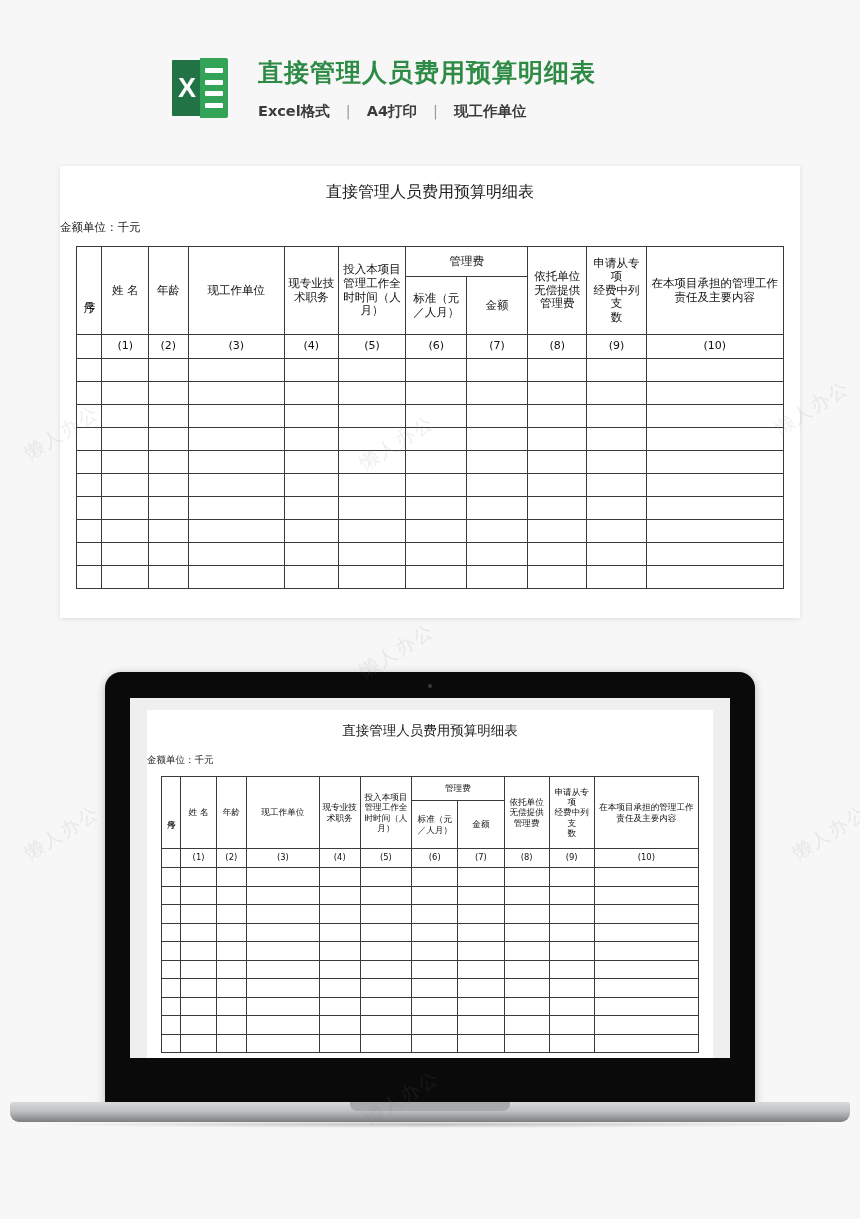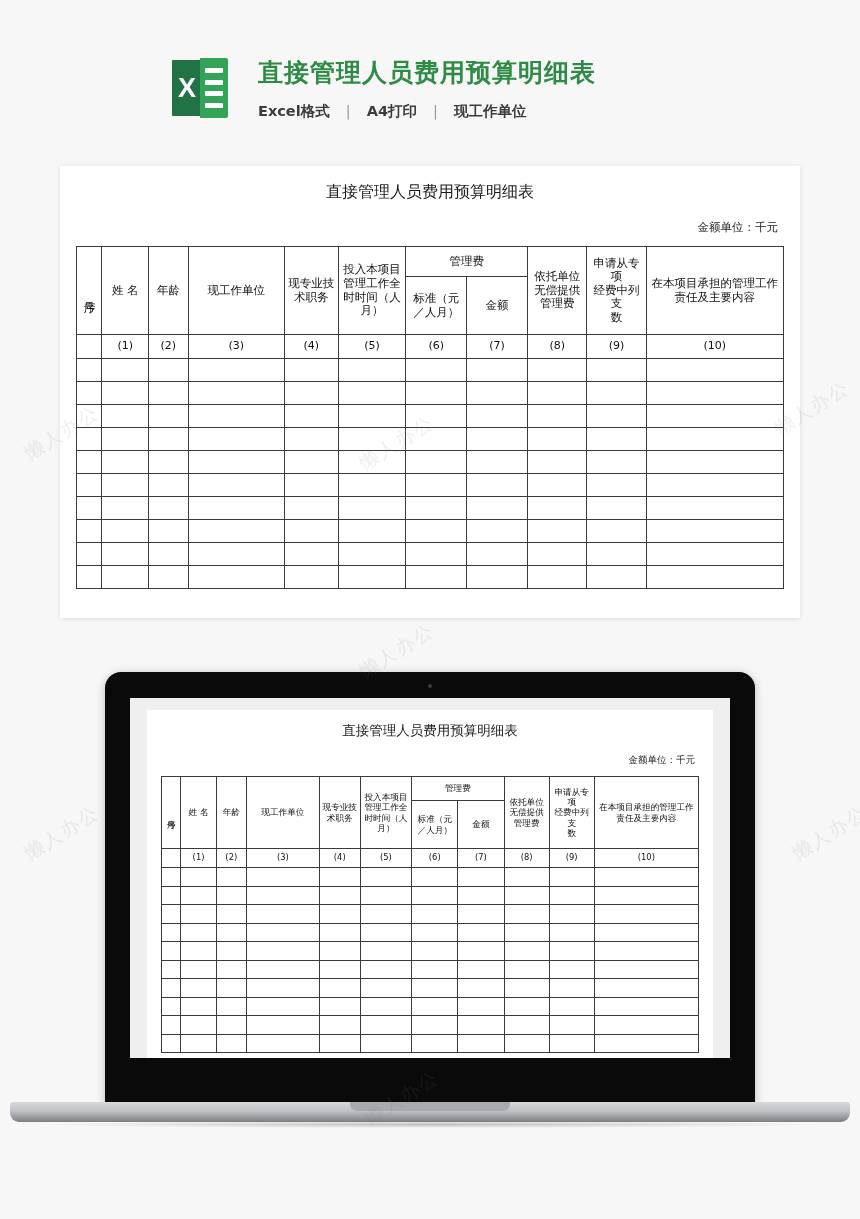--- a/index.html
+++ b/index.html
@@ -120,21 +120,20 @@
     z-index: 2;
   }
   .sheet-title {
     text-align: center;
     font-size: 16px;
     color: #1c1c1c;
     padding-top: 16px;
     font-family: "DejaVu Sans", sans-serif;
   }
   .sheet-unit {
-    text-align: right;
     font-size: 11.5px;
     color: #222;
     padding-right: 22px;
     padding-top: 17px;
     font-family: Liberation Mono, monospace;
   }
   .tbl-wrap { padding: 11px 16px 0 16px; }
 
   table.bt {
     width: 100%;

